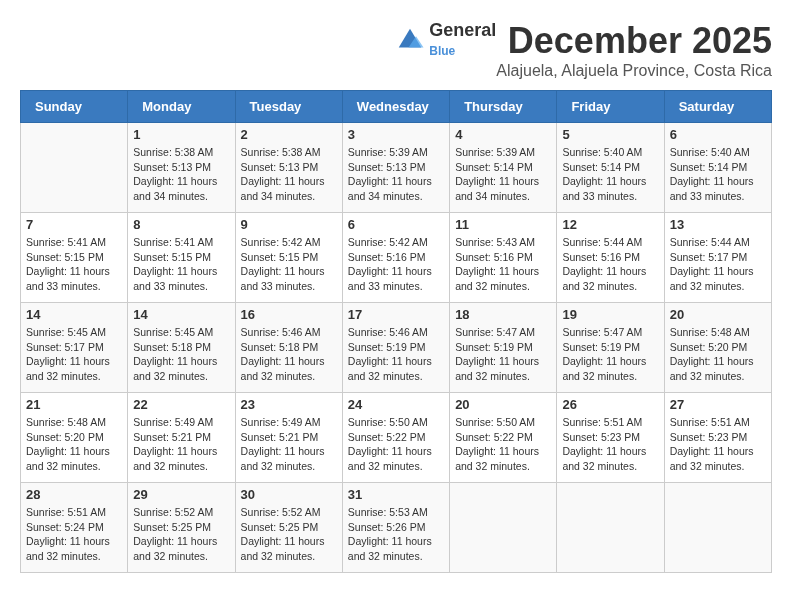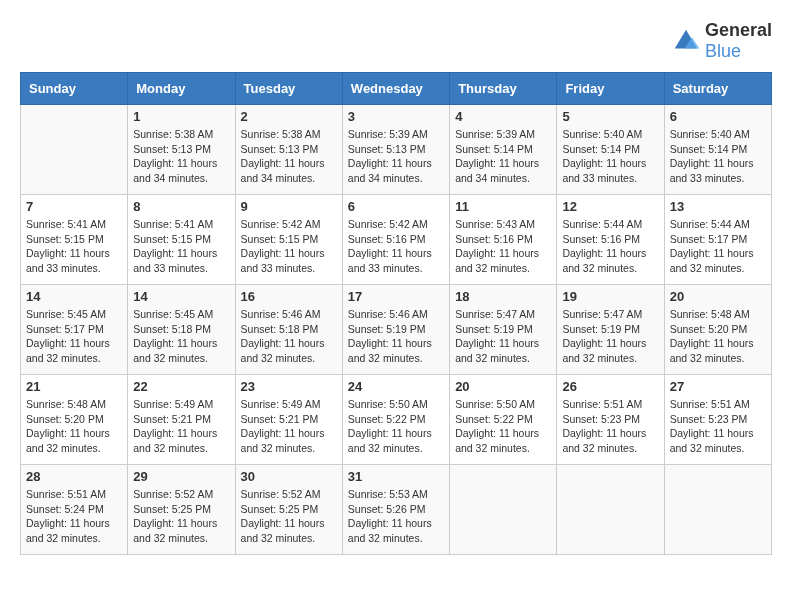--- a/index.html
+++ b/index.html
@@ -20,22 +20,22 @@
       display: flex;
       align-items: center;
       gap: 4px;
     }
     .logo-text-general {
       font-size: 18px;
       font-weight: bold;
       color: #333;
     }
     .logo-text-blue {
-      font-size: 18px;
-      font-weight: normal;
+      font-size: 12px;
+      font-weight: bold;
       color: #4a90d9;
     }
     .logo-icon {
       width: 30px;
       height: 30px;
     }
     .title-section {
       text-align: right;
     }
     .main-title {
@@ -48,21 +48,21 @@
       color: #555;
     }
     .calendar-table {
       width: 100%;
       border-collapse: collapse;
       font-size: 11px;
     }
     .calendar-table thead tr th {
       background-color: #3a7abf;
       color: #fff;
-      padding: 8px 8px;
+      padding: 8px 14px;
       text-align: left;
       font-size: 13px;
       border: 1px solid #2e6aa8;
     }
     .calendar-table tbody tr td {
       border: 1px solid #ccc;
       vertical-align: top;
       padding: 4px 5px;
       height: 90px;
       width: calc(100% / 7);
@@ -96,20 +96,24 @@
   <div class="logo">
     <svg class="logo-icon" viewBox="0 0 40 40" xmlns="http://www.w3.org/2000/svg">
       <polygon points="20,5 35,30 5,30" fill="#3a7abf"></polygon>
       <polygon points="28,15 38,30 18,30" fill="#5aabf0" opacity="0.7"></polygon>
     </svg>
     <div>
       <span class="logo-text-general">General</span><br>
       <span class="logo-text-blue">Blue</span>
     </div>
   </div>
+  <div class="title-section">
+    <div class="main-title">December 2025</div>
+    <div class="subtitle">Alajuela, Alajuela Province, Costa Rica</div>
+  </div>
 </div>
 
 <table class="calendar-table">
   <thead>
     <tr>
     <th>Sunday</th>
         <th>Monday</th>
         <th>Tuesday</th>
         <th>Wednesday</th>
         <th>Thursday</th>

